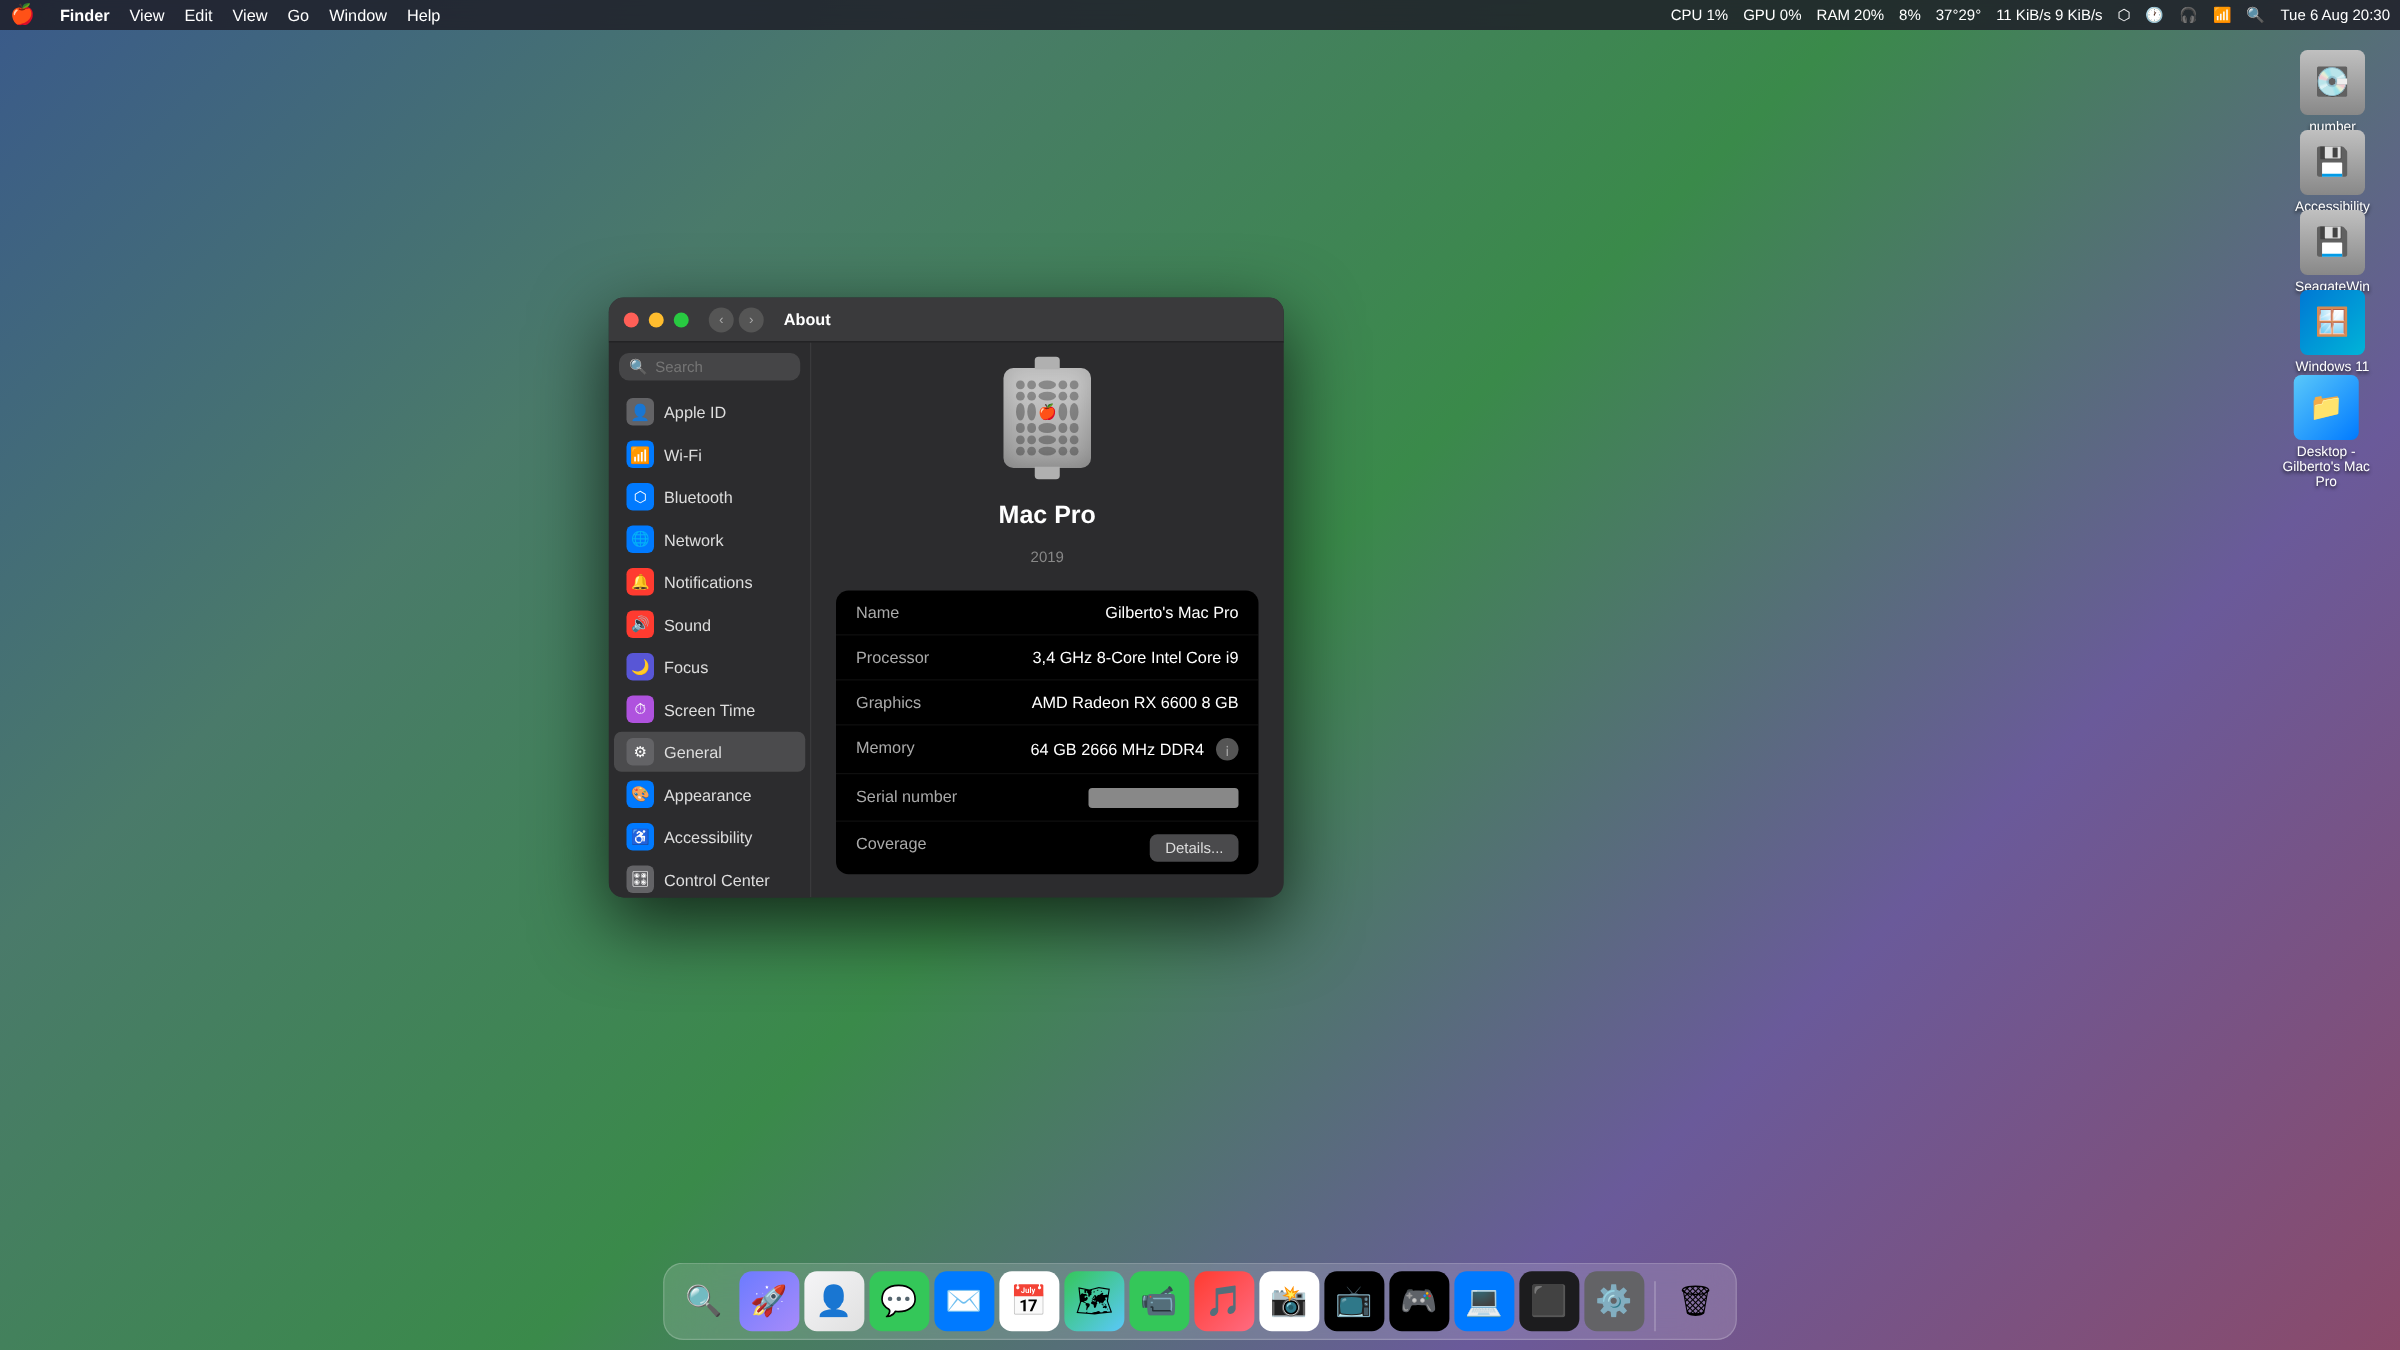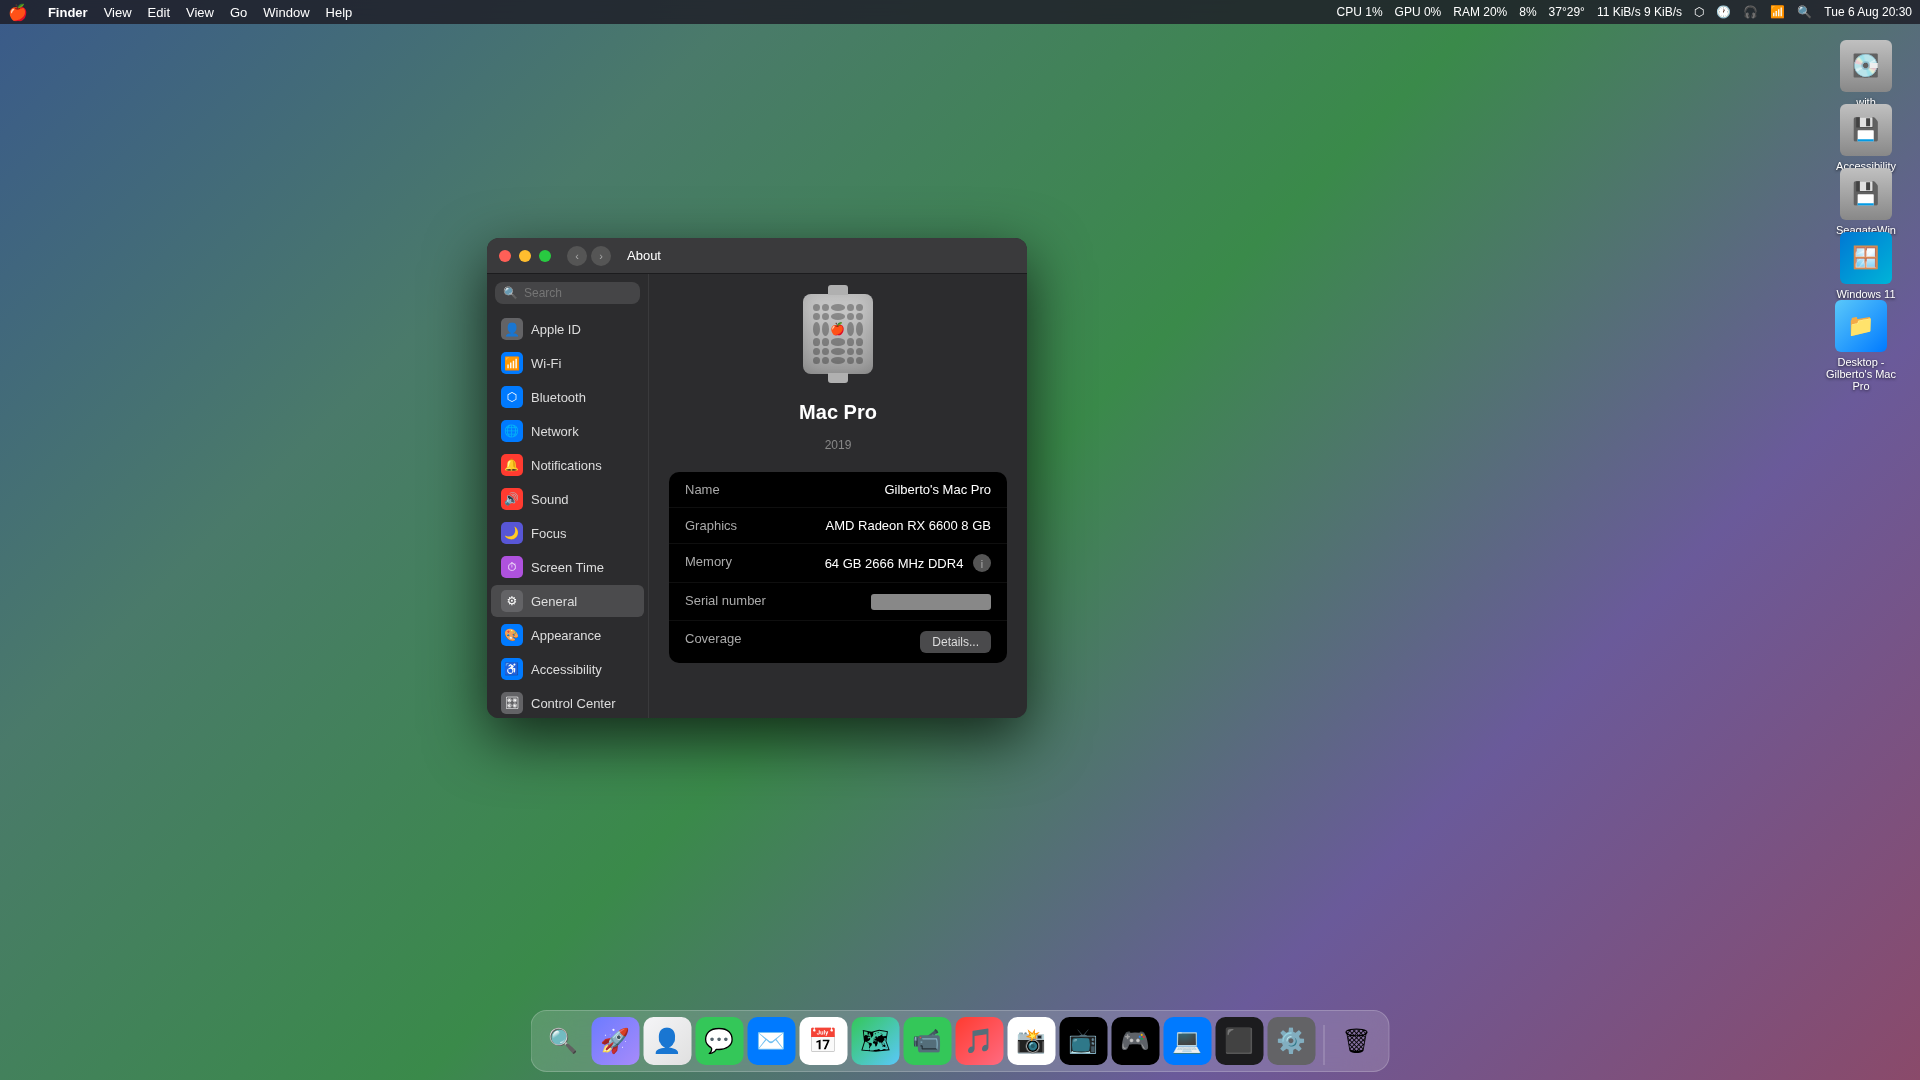--- a/index.html
+++ b/index.html
@@ -151,21 +151,21 @@
       display: flex;
       align-items: center;
       justify-content: center;
       font-size: 11px;
       color: #aaa;
       cursor: pointer;
     }
     .nav-title {
       color: #fff;
       font-size: 13px;
-      font-weight: 400;
+      font-weight: 700;
       margin-left: 16px;
     }
 
     .window-body {
       display: flex;
       flex: 1;
       overflow: hidden;
     }
 
     
@@ -398,21 +398,21 @@
     <span>🕐</span>
     <span>🎧</span>
     <span>📶</span>
     <span>🔍</span>
     <span>Tue 6 Aug  20:30</span>
   </div>
 </div>
 
 <div class="desktop-icon" style="top:40px;right:14px;">
   <div class="hd-icon">💽</div>
-  <span class="desktop-icon-label">with</span>
+  <span class="desktop-icon-label">number</span>
 </div>
 <div class="desktop-icon" style="top:104px;right:14px;">
   <div class="hd-icon">💾</div>
   <span class="desktop-icon-label">Accessibility</span>
 </div>
 <div class="desktop-icon" style="top:168px;right:14px;">
   <div class="hd-icon">💾</div>
   <span class="desktop-icon-label">SeagateWin</span>
 </div>
 <div class="desktop-icon" style="top:232px;right:14px;">
@@ -576,20 +576,24 @@
           </div>
         </div>
         <div class="device-name">Mac Pro</div>
         <div class="device-year">2019</div>
       </div>
 
       <div class="info-table">
         <div class="info-row">
           <span class="info-label">Name</span>
           <span class="info-value">Gilberto's Mac Pro</span>
+        </div>
+        <div class="info-row">
+          <span class="info-label">Processor</span>
+          <span class="info-value">3,4 GHz 8-Core Intel Core i9</span>
         </div>
         <div class="info-row">
           <span class="info-label">Graphics</span>
           <span class="info-value">AMD Radeon RX 6600 8 GB</span>
         </div>
         <div class="info-row">
           <span class="info-label">Memory</span>
           <span class="info-value">
             <span>64 GB 2666 MHz DDR4</span>
             <span class="info-icon-btn">ℹ</span>

